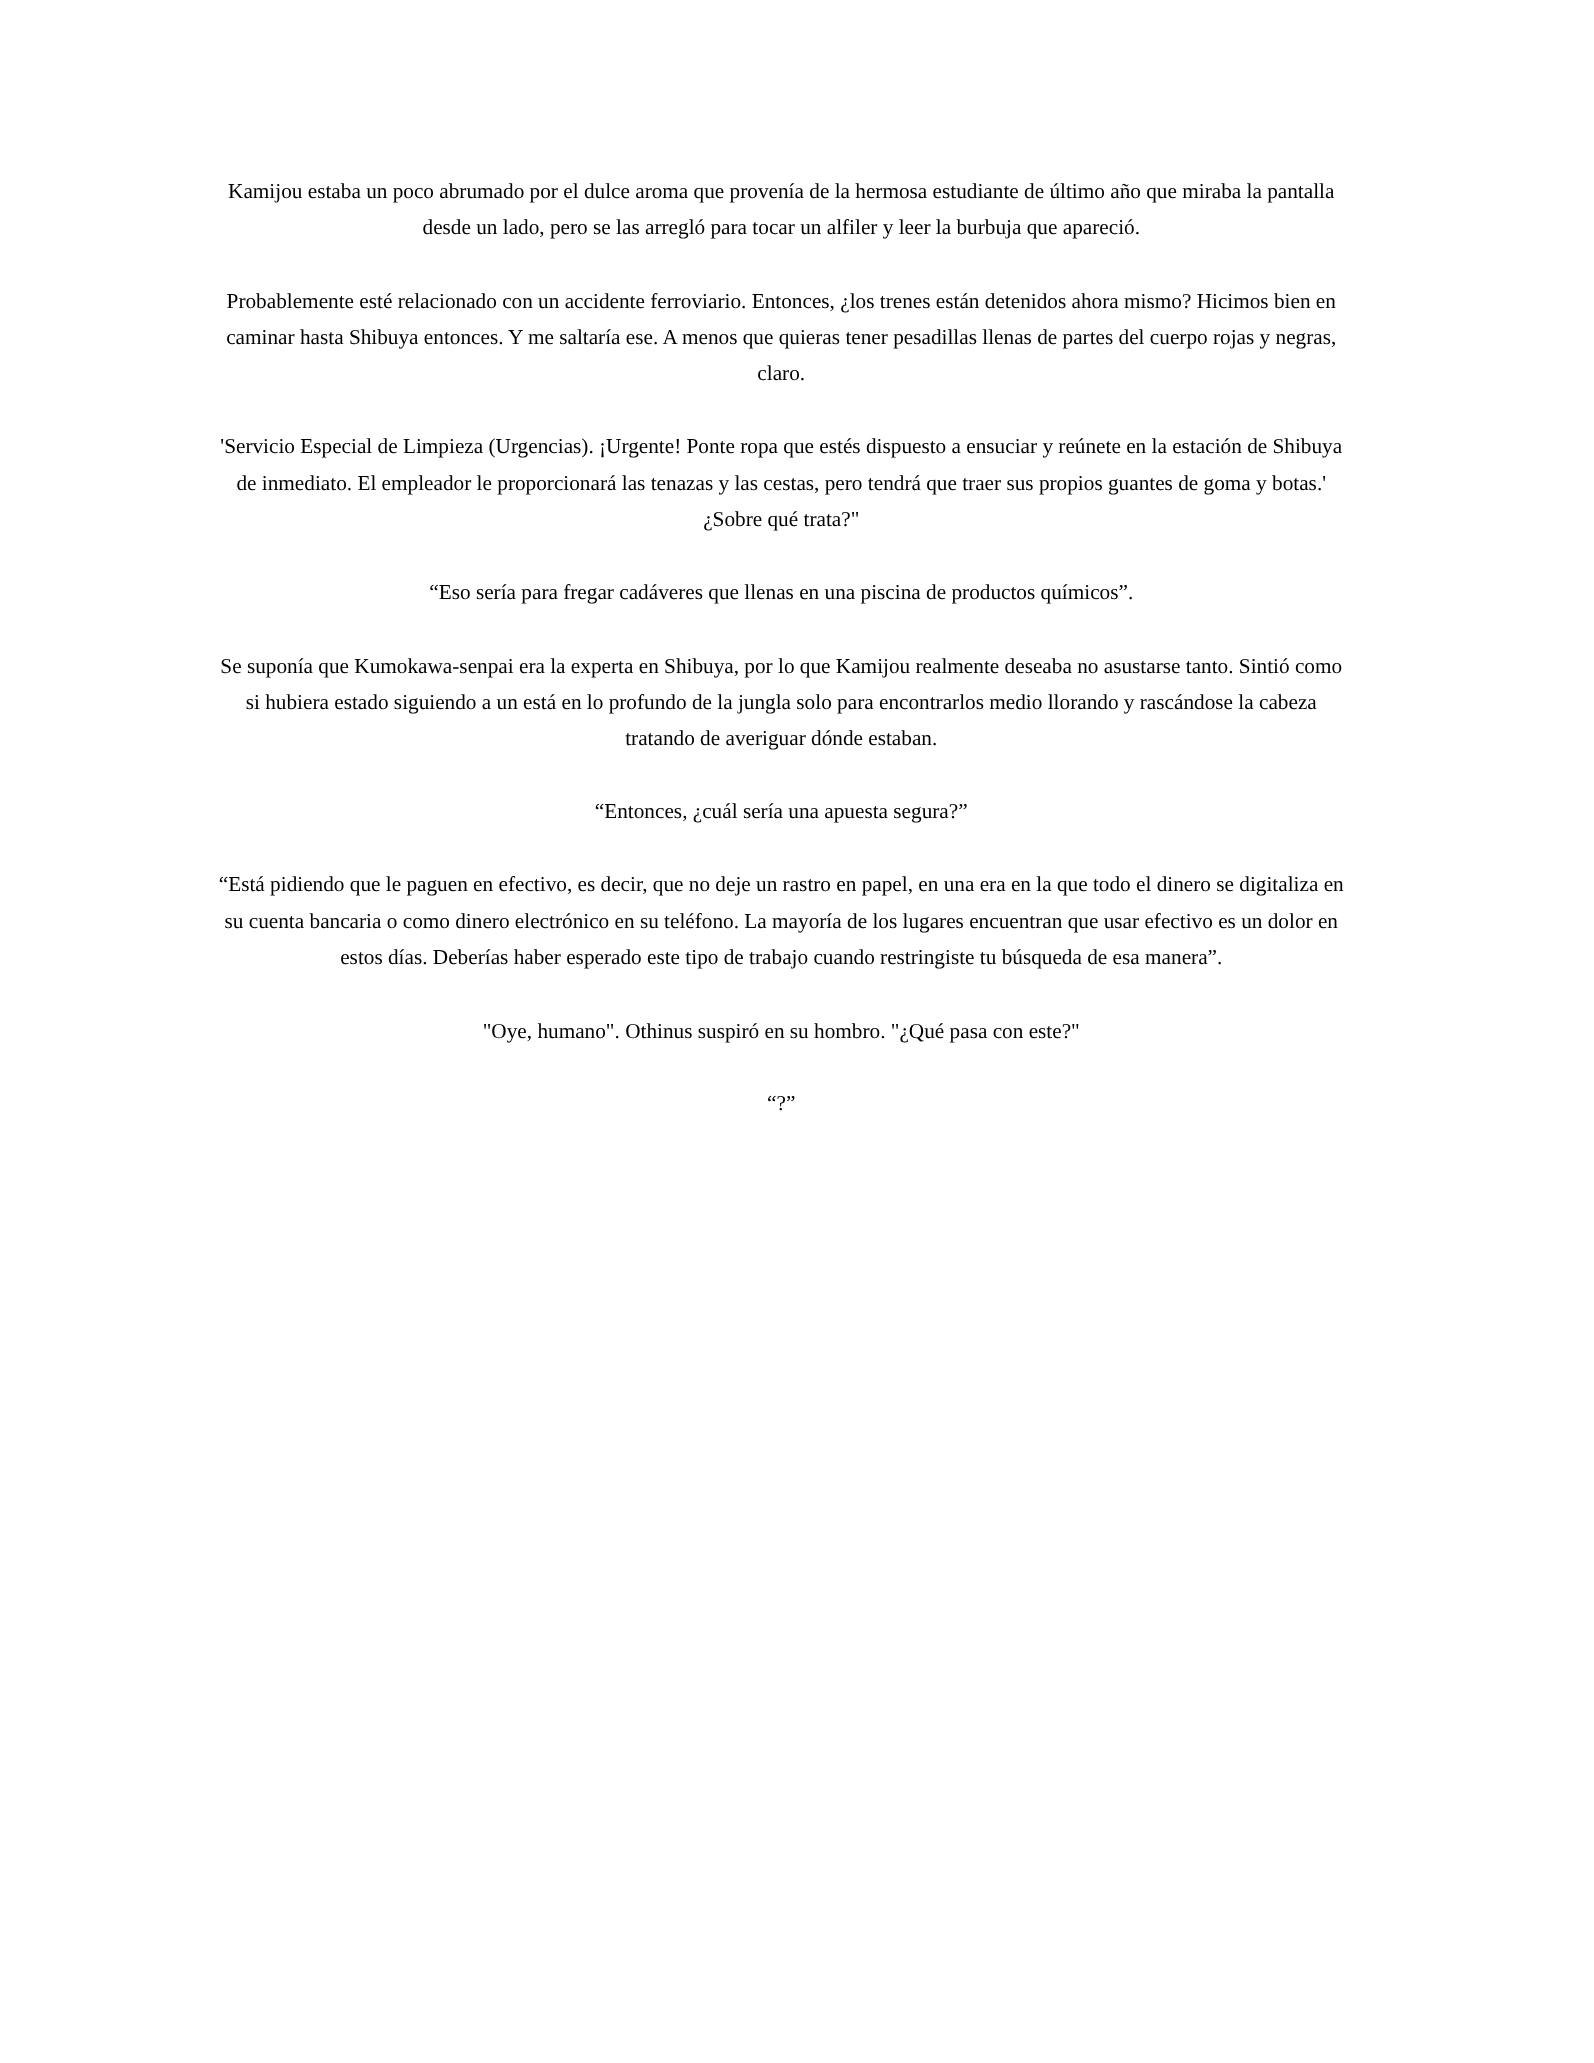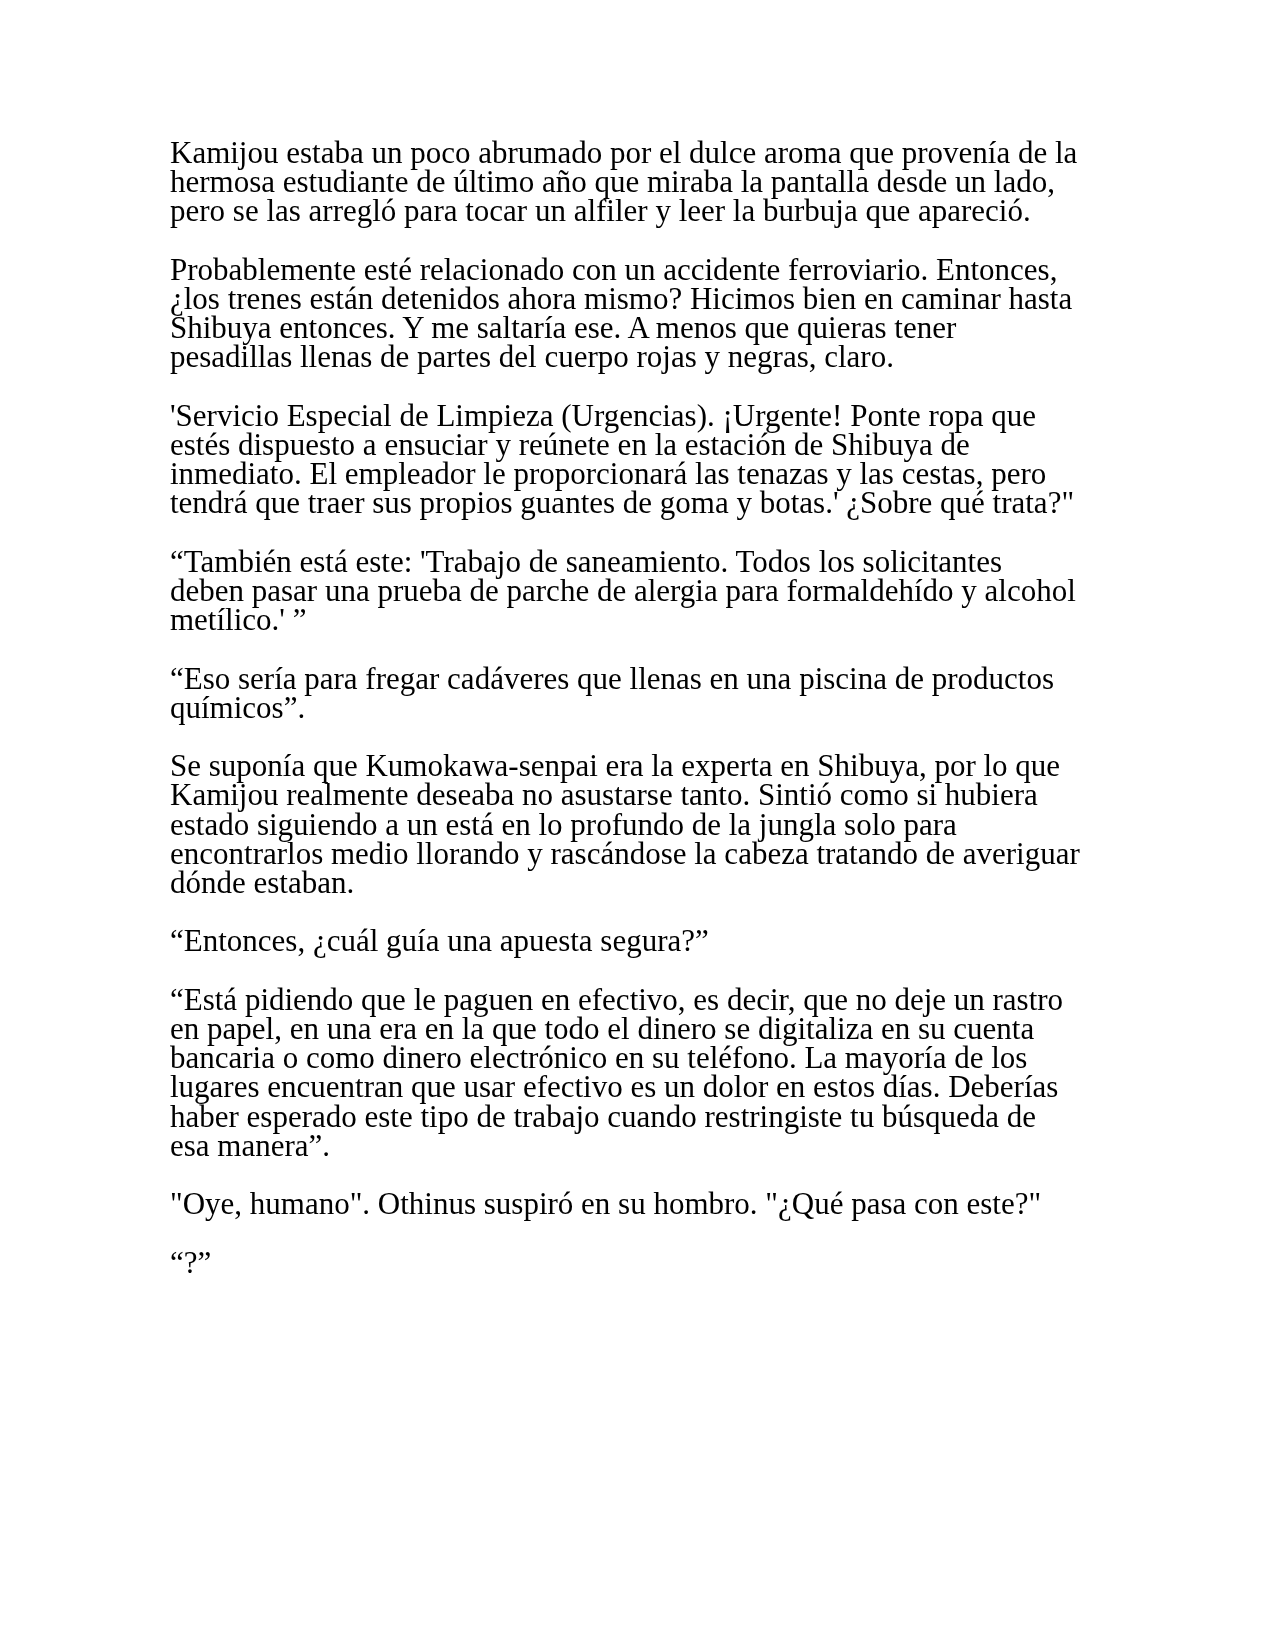--- a/index.html
+++ b/index.html
@@ -14,37 +14,36 @@
   }
   .page {
     box-sizing: border-box;
     width: 1275px;
     height: 1650px;
     padding: 138px 195px 0 170px;
     background: #ffffff;
   }
   .page p {
     font-family: "Liberation Serif", "DejaVu Serif", serif;
-    font-size: 31px;
+    font-size: 17px;
     line-height: 29.2px;
     color: #000000;
     margin: 0 0 29.2px 0;
     padding: 0;
-    text-align: left;
+    text-align: center;
     white-space: normal;
     word-spacing: normal;
   }
 </style>
 </head>
 <body>
 
 <div class="page">
   <p>Kamijou estaba un poco abrumado por el dulce aroma que provenía de la hermosa estudiante de último año que miraba la pantalla desde un lado, pero se las arregló para tocar un alfiler y leer la burbuja que apareció.</p>
   <p>Probablemente esté relacionado con un accidente ferroviario. Entonces, ¿los trenes están detenidos ahora mismo? Hicimos bien en caminar hasta Shibuya entonces. Y me saltaría ese. A menos que quieras tener pesadillas llenas de partes del cuerpo rojas y negras, claro.</p>
   <p>'Servicio Especial de Limpieza (Urgencias). ¡Urgente! Ponte ropa que estés dispuesto a ensuciar y reúnete en la estación de Shibuya de inmediato. El empleador le proporcionará las tenazas y las cestas, pero tendrá que traer sus propios guantes de goma y botas.' ¿Sobre qué trata?"</p>
-  <p>“También está este: 'Trabajo de saneamiento. Todos los solicitantes deben pasar una prueba de parche de alergia para formaldehído y alcohol metílico.' ”</p>
   <p>“Eso sería para fregar cadáveres que llenas en una piscina de productos químicos”.</p>
   <p>Se suponía que Kumokawa-senpai era la experta en Shibuya, por lo que Kamijou realmente deseaba no asustarse tanto. Sintió como si hubiera estado siguiendo a un está en lo profundo de la jungla solo para encontrarlos medio llorando y rascándose la cabeza tratando de averiguar dónde estaban.</p>
-  <p>“Entonces, ¿cuál guía una apuesta segura?”</p>
+  <p>“Entonces, ¿cuál sería una apuesta segura?”</p>
   <p>“Está pidiendo que le paguen en efectivo, es decir, que no deje un rastro en papel, en una era en la que todo el dinero se digitaliza en su cuenta bancaria o como dinero electrónico en su teléfono. La mayoría de los lugares encuentran que usar efectivo es un dolor en estos días. Deberías haber esperado este tipo de trabajo cuando restringiste tu búsqueda de esa manera”.</p>
   <p>"Oye, humano". Othinus suspiró en su hombro. "¿Qué pasa con este?"</p>
   <p>“?”</p>
 </div>
 
 </body></html>

